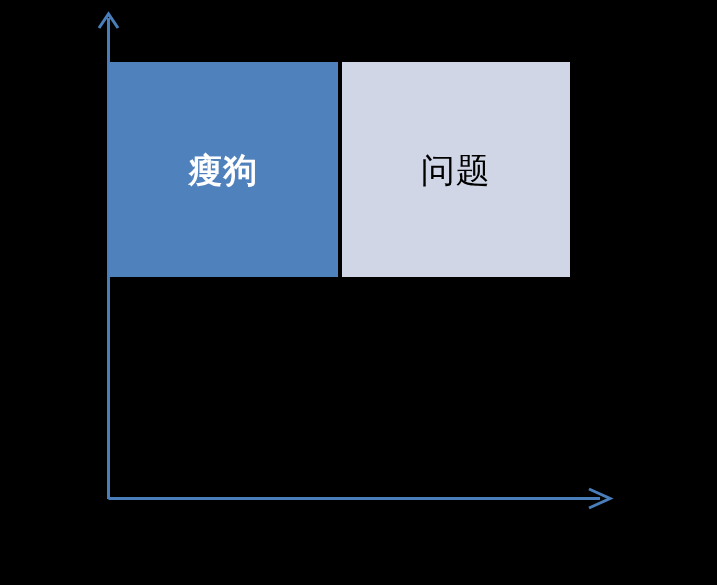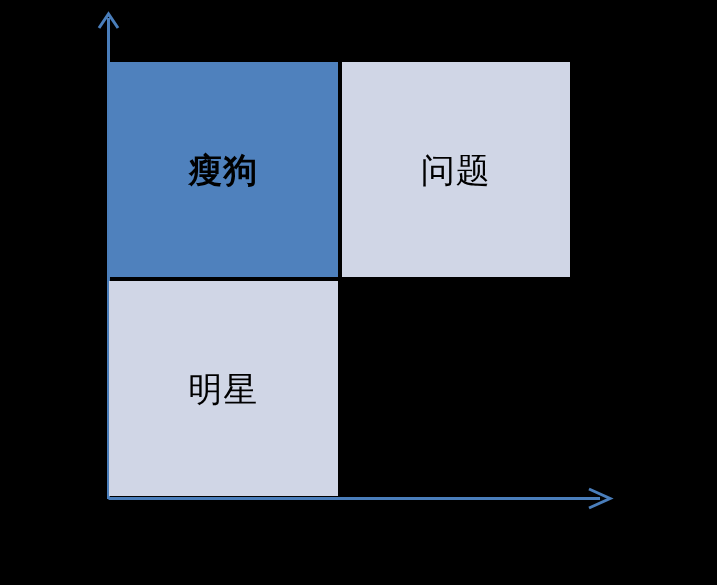--- a/index.html
+++ b/index.html
@@ -57,21 +57,21 @@
     font-size: 34px;
     line-height: 1;
     letter-spacing: 1px;
     white-space: nowrap;
   }
 
   .cell.blue {
     background: #4F81BD;
   }
   .cell.blue .cell-label {
-    color: #000000;
+    color: #ffffff;
     font-weight: bold;
   }
 
   .cell.light {
     background: #D0D6E6;
   }
   .cell.light .cell-label {
     color: #000000;
     font-weight: normal;
   }
@@ -96,19 +96,16 @@
 
     <div class="cell blue">
       <span class="cell-label">瘦狗</span>
     </div>
 
 
     <div class="cell light">
       <span class="cell-label">问题</span>
     </div>
 
-    <div class="cell light">
-      <span class="cell-label">明星</span>
-    </div>
 
   </div>
 
 </div>
 
 </body></html>

